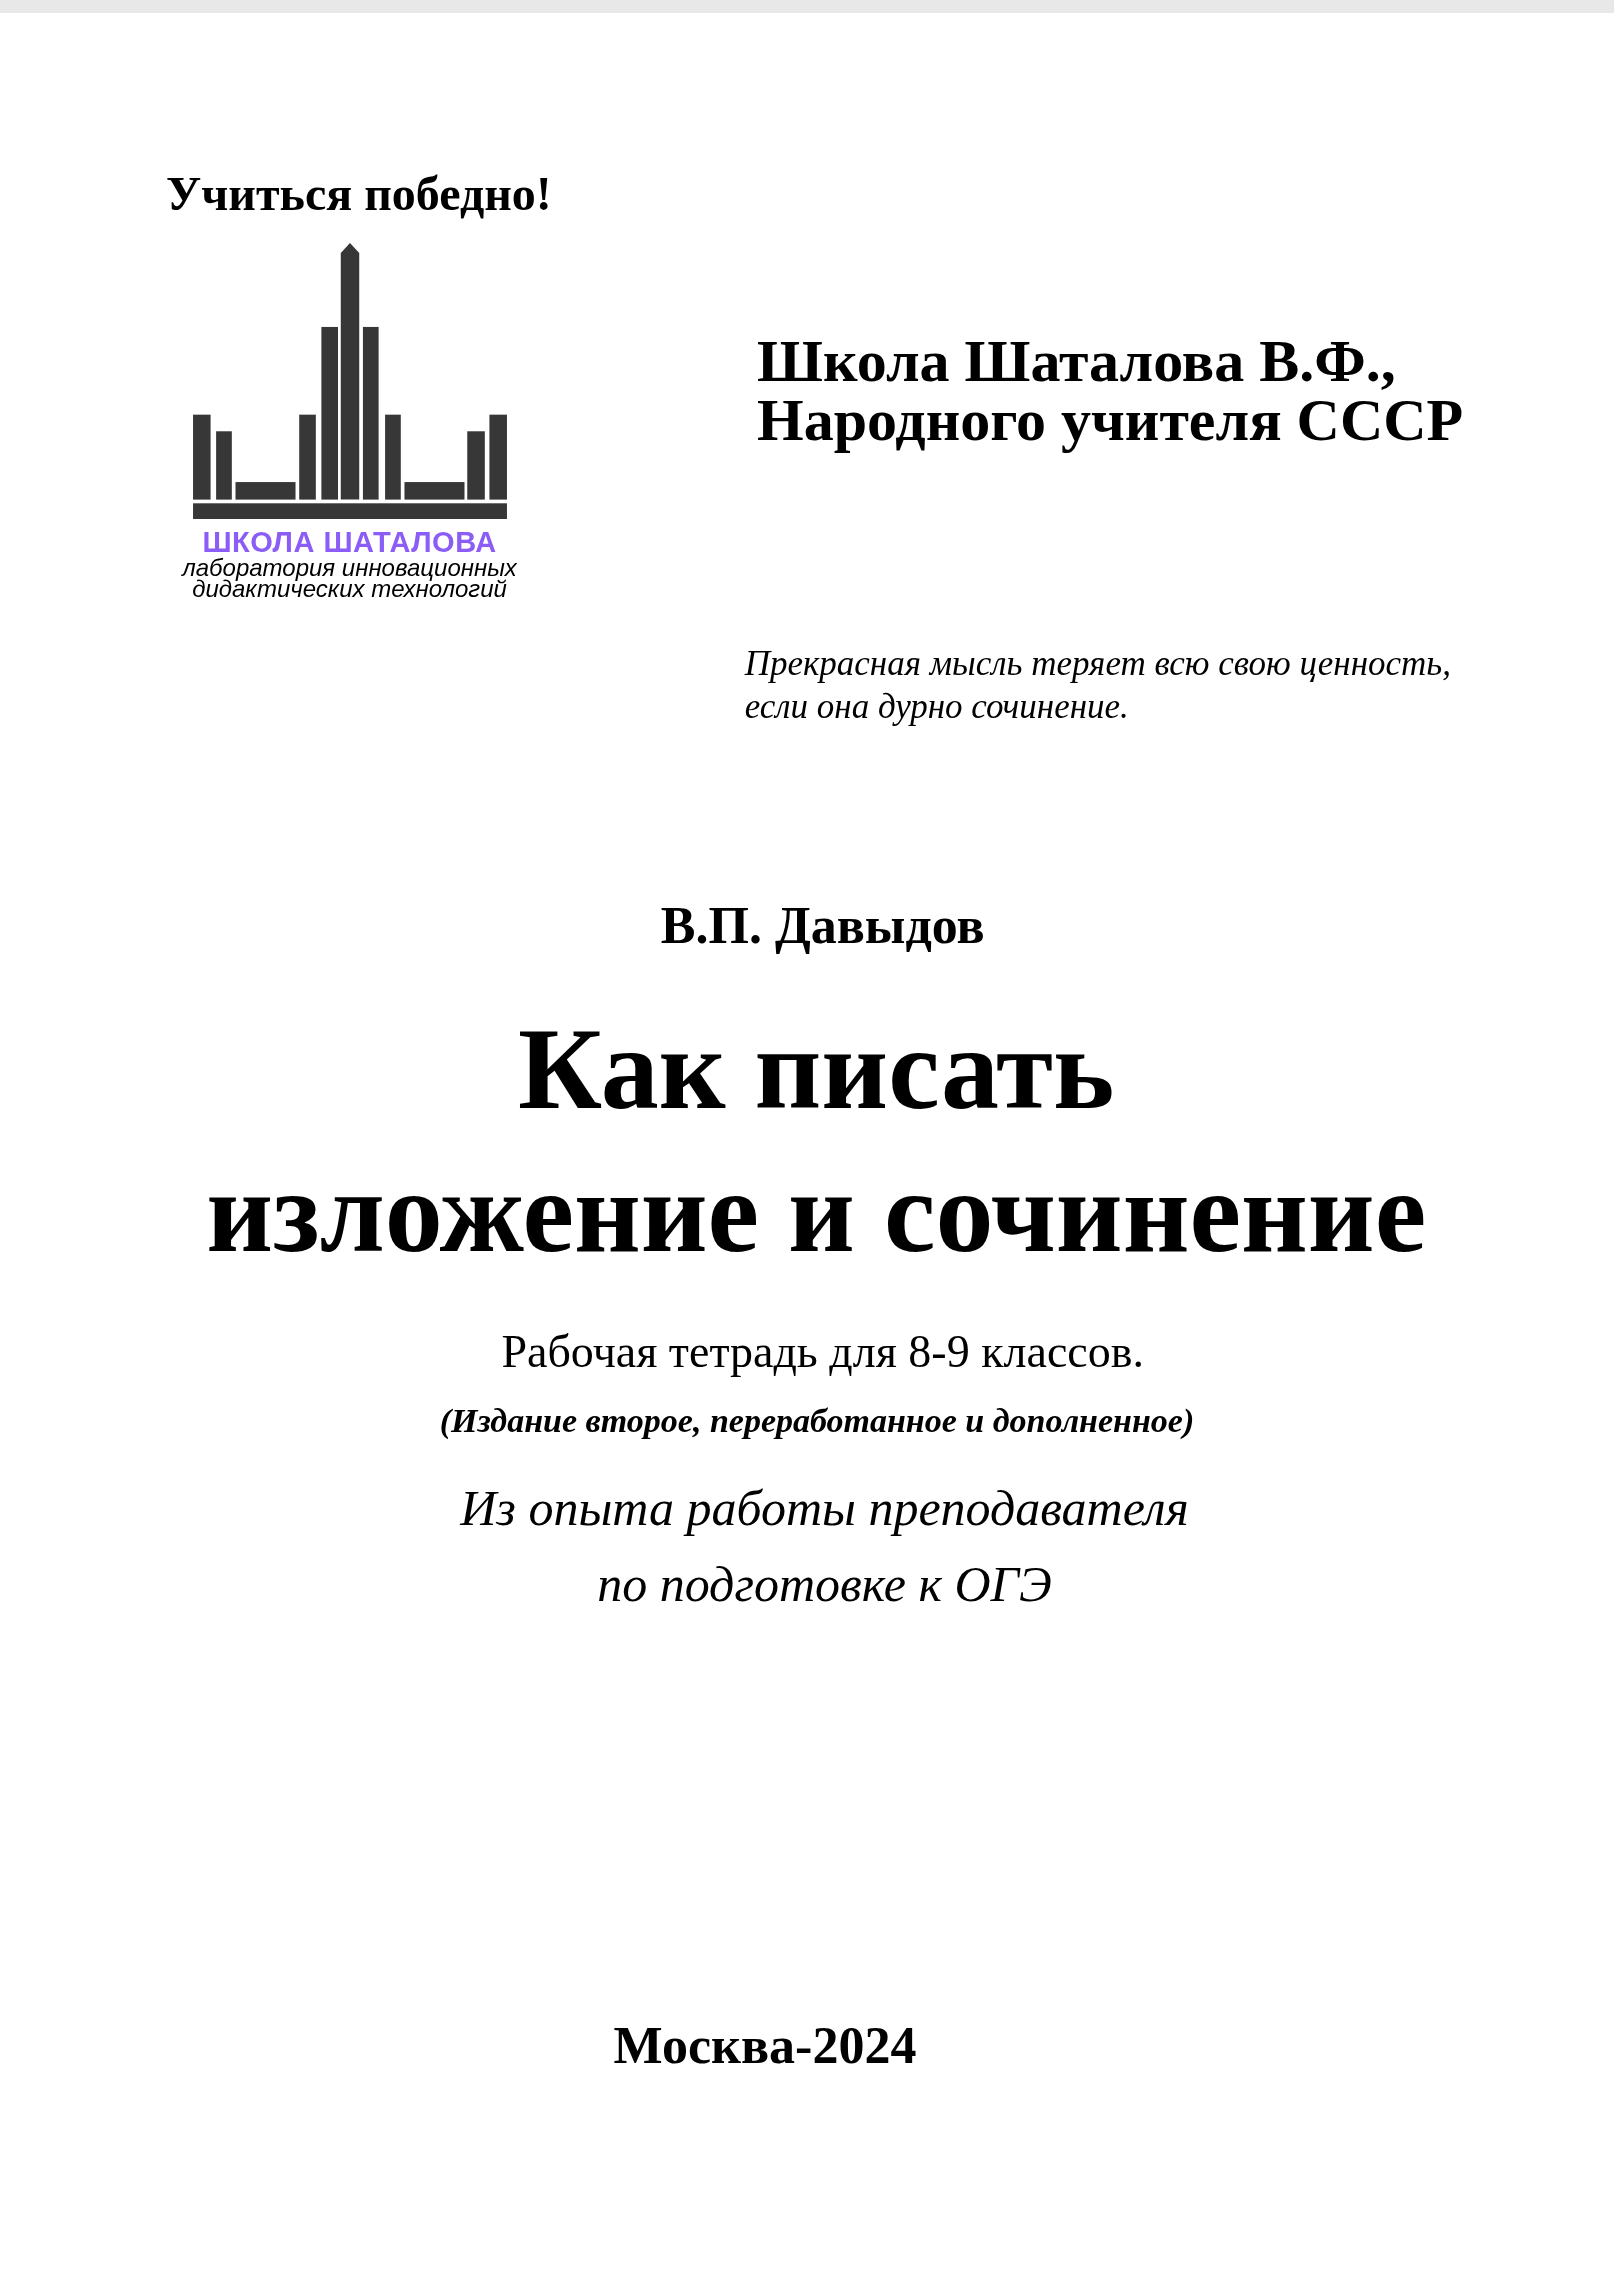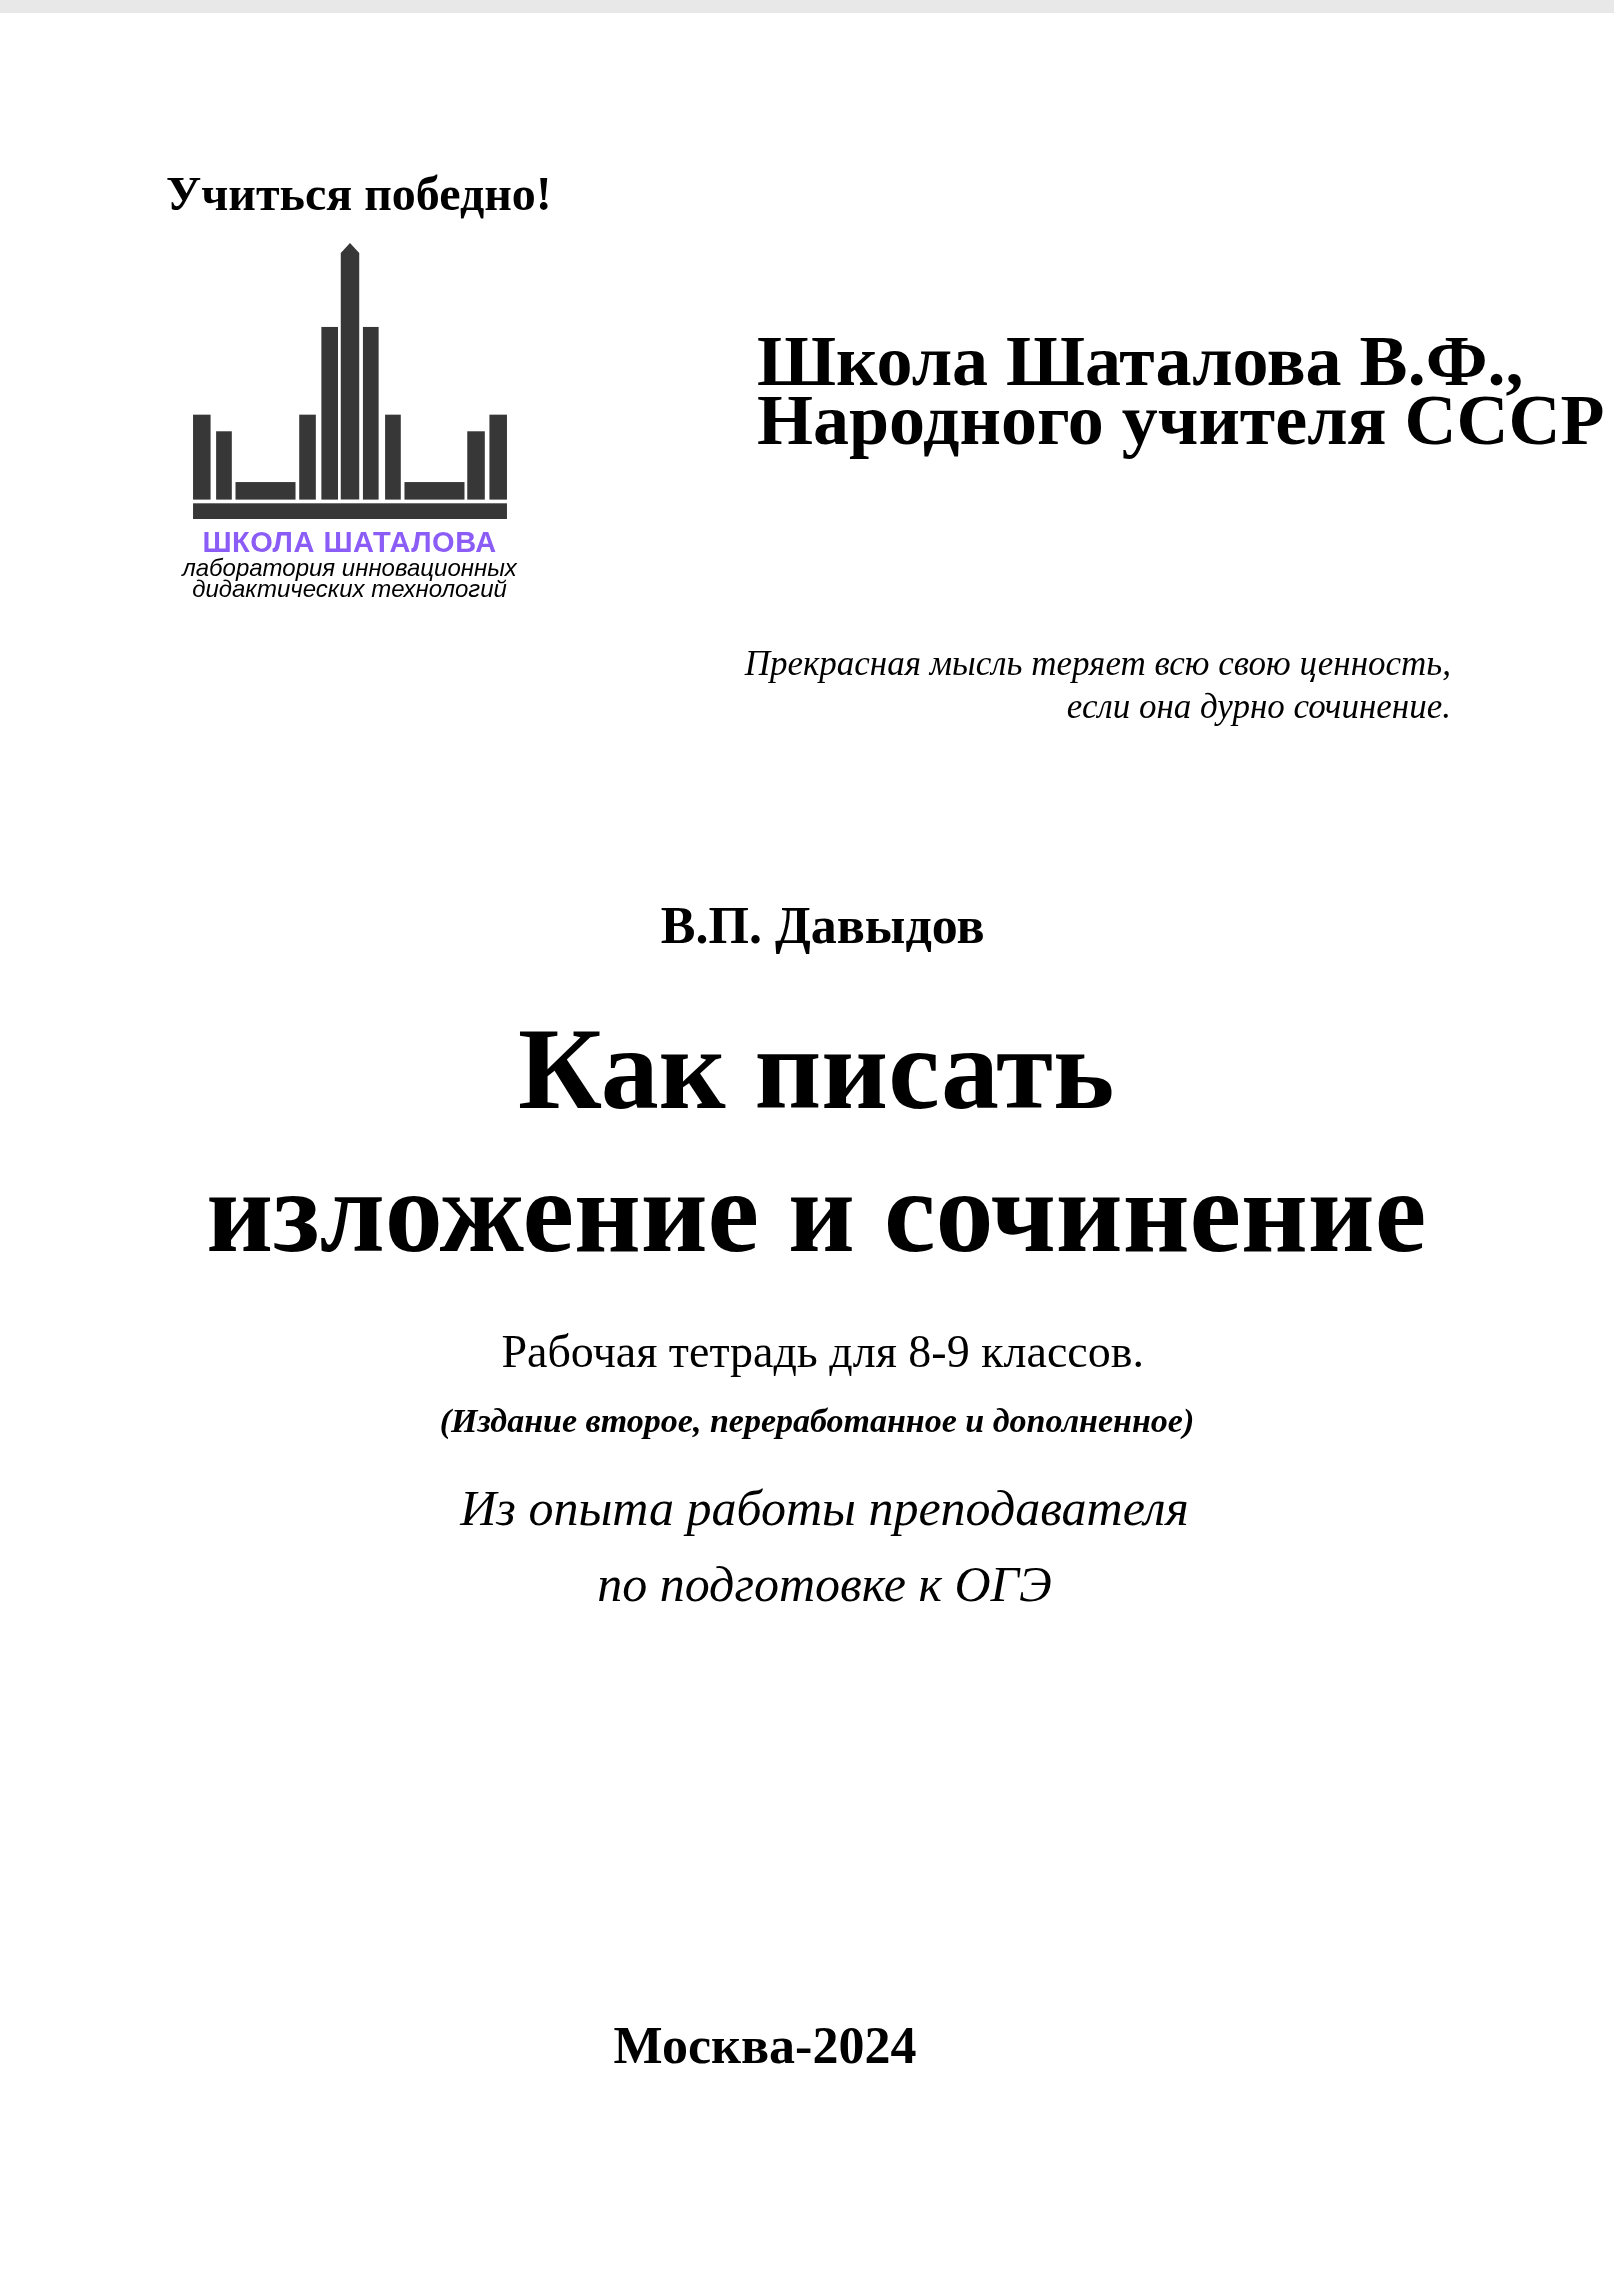--- a/index.html
+++ b/index.html
@@ -30,27 +30,27 @@
     color:#8b5cf6;letter-spacing:0.5px;white-space:nowrap;
   }
   .logo-sub{
     font-family:"Liberation Sans","DejaVu Sans",sans-serif;
     font-size:24px;line-height:21px;color:#000000;white-space:nowrap;font-style:italic;
   }
 
   .school-heading{
     left:757px;top:319px;width:618px;
     text-align:center;
-    font-size:72px;font-weight:700;line-height:59px;
+    font-size:60px;font-weight:700;line-height:59px;
     white-space:nowrap;
   }
 
   .epigraph{
     top:629px;right:163px;
-    text-align:right;
+    text-align:left;
     font-style:italic;font-size:35px;line-height:43px;
     white-space:nowrap;
   }
 
   .author{
     top:883px;
     font-size:52px;font-weight:700;line-height:59px;
     transform:translateX(15.7px);
   }
 

